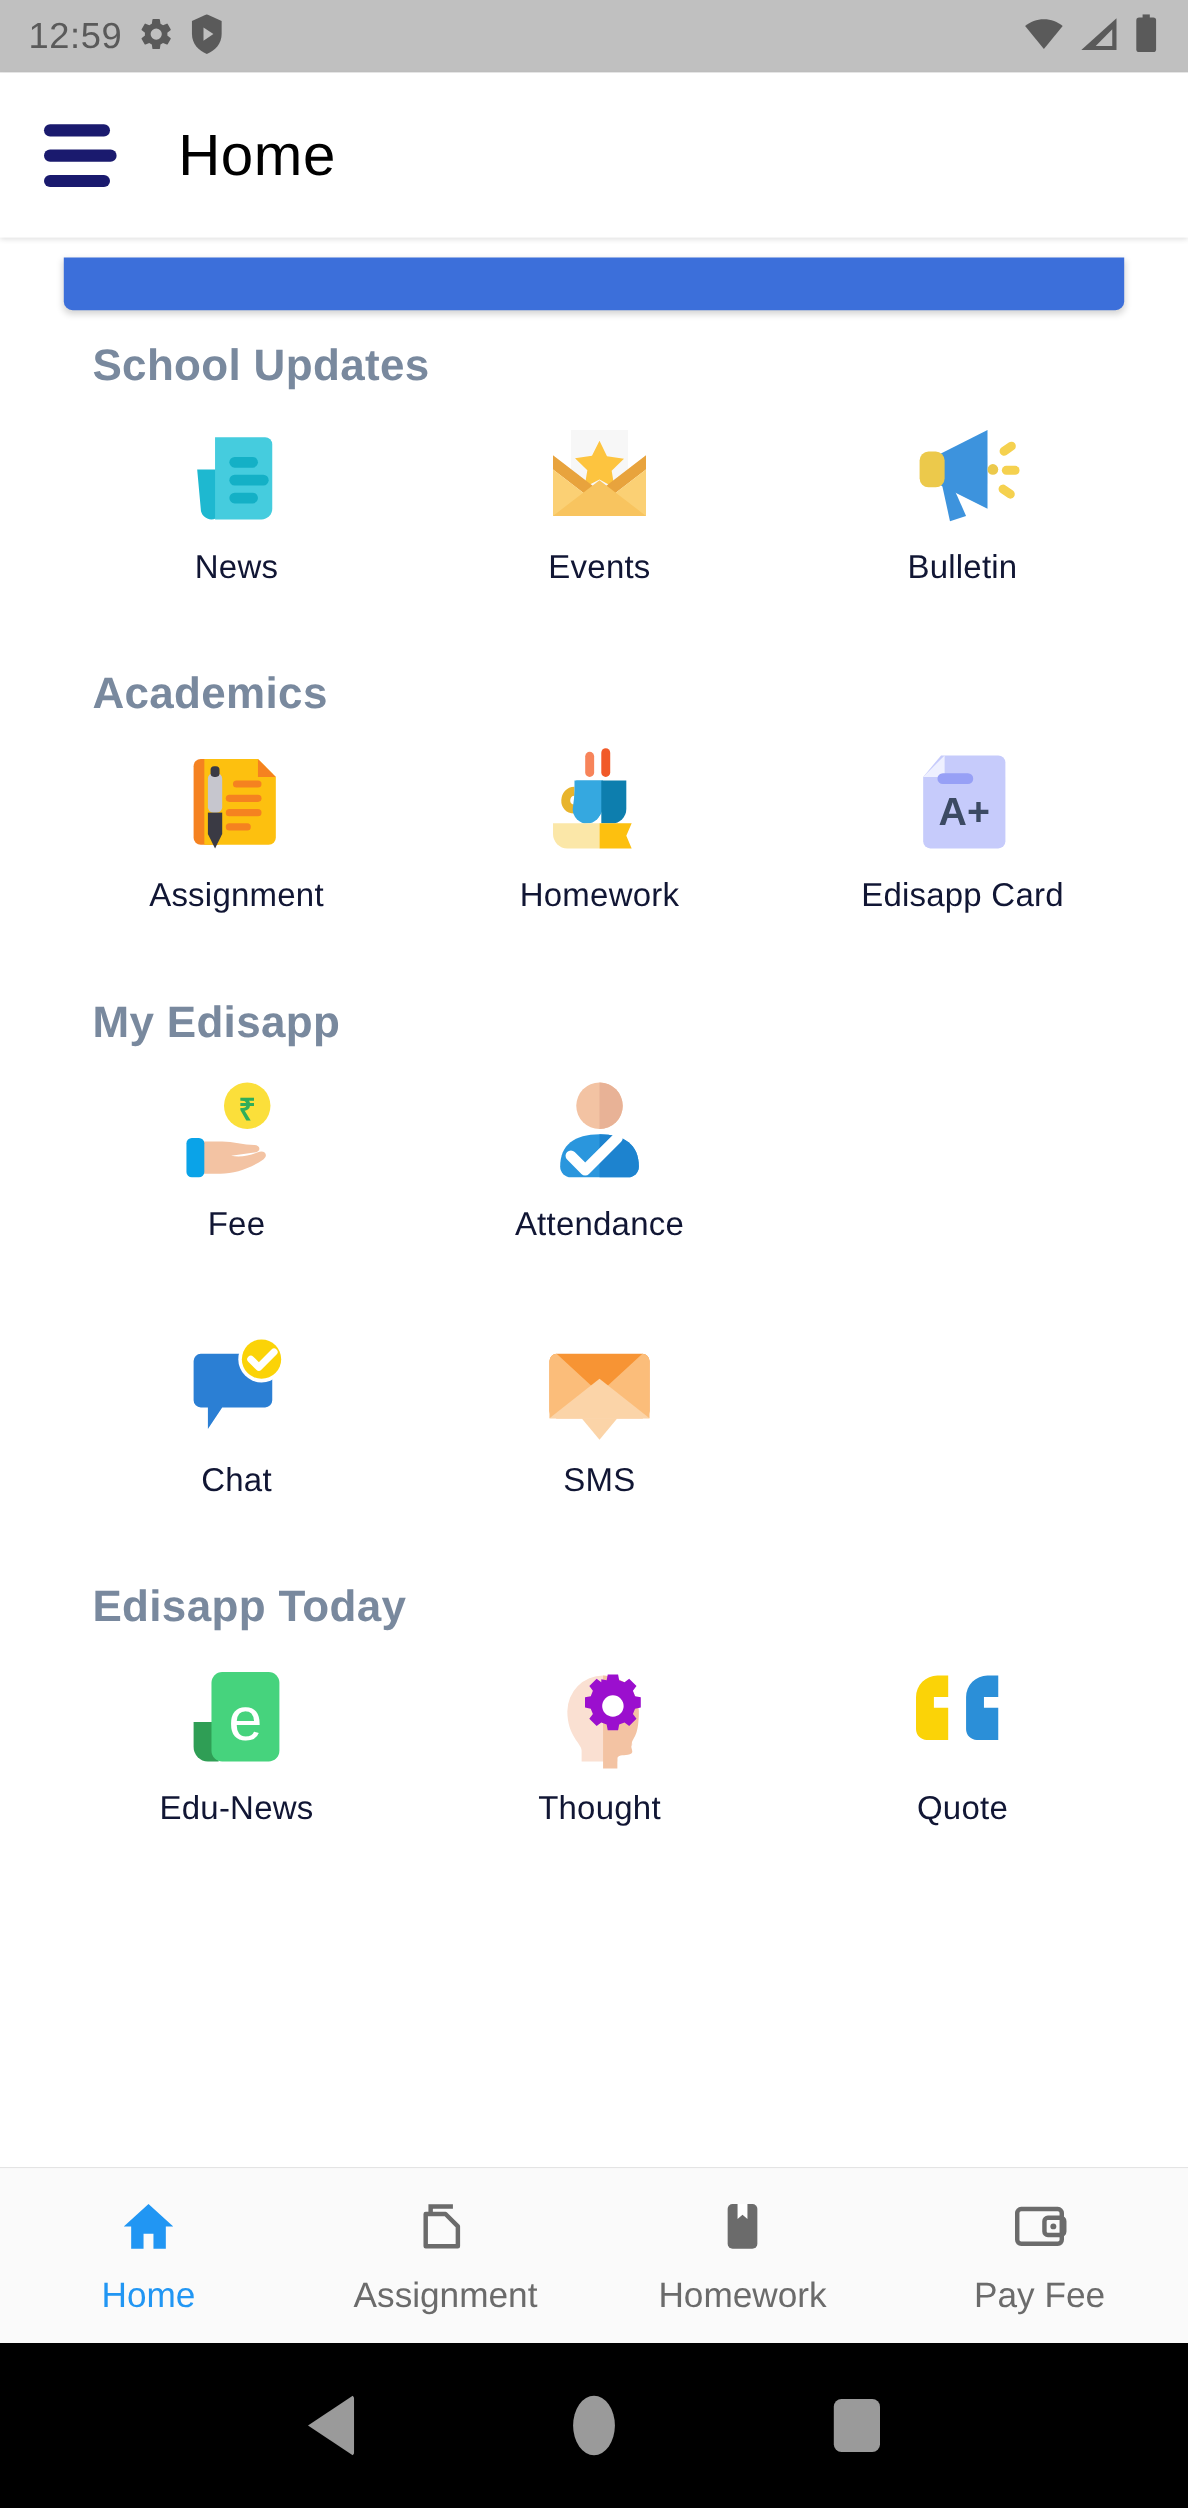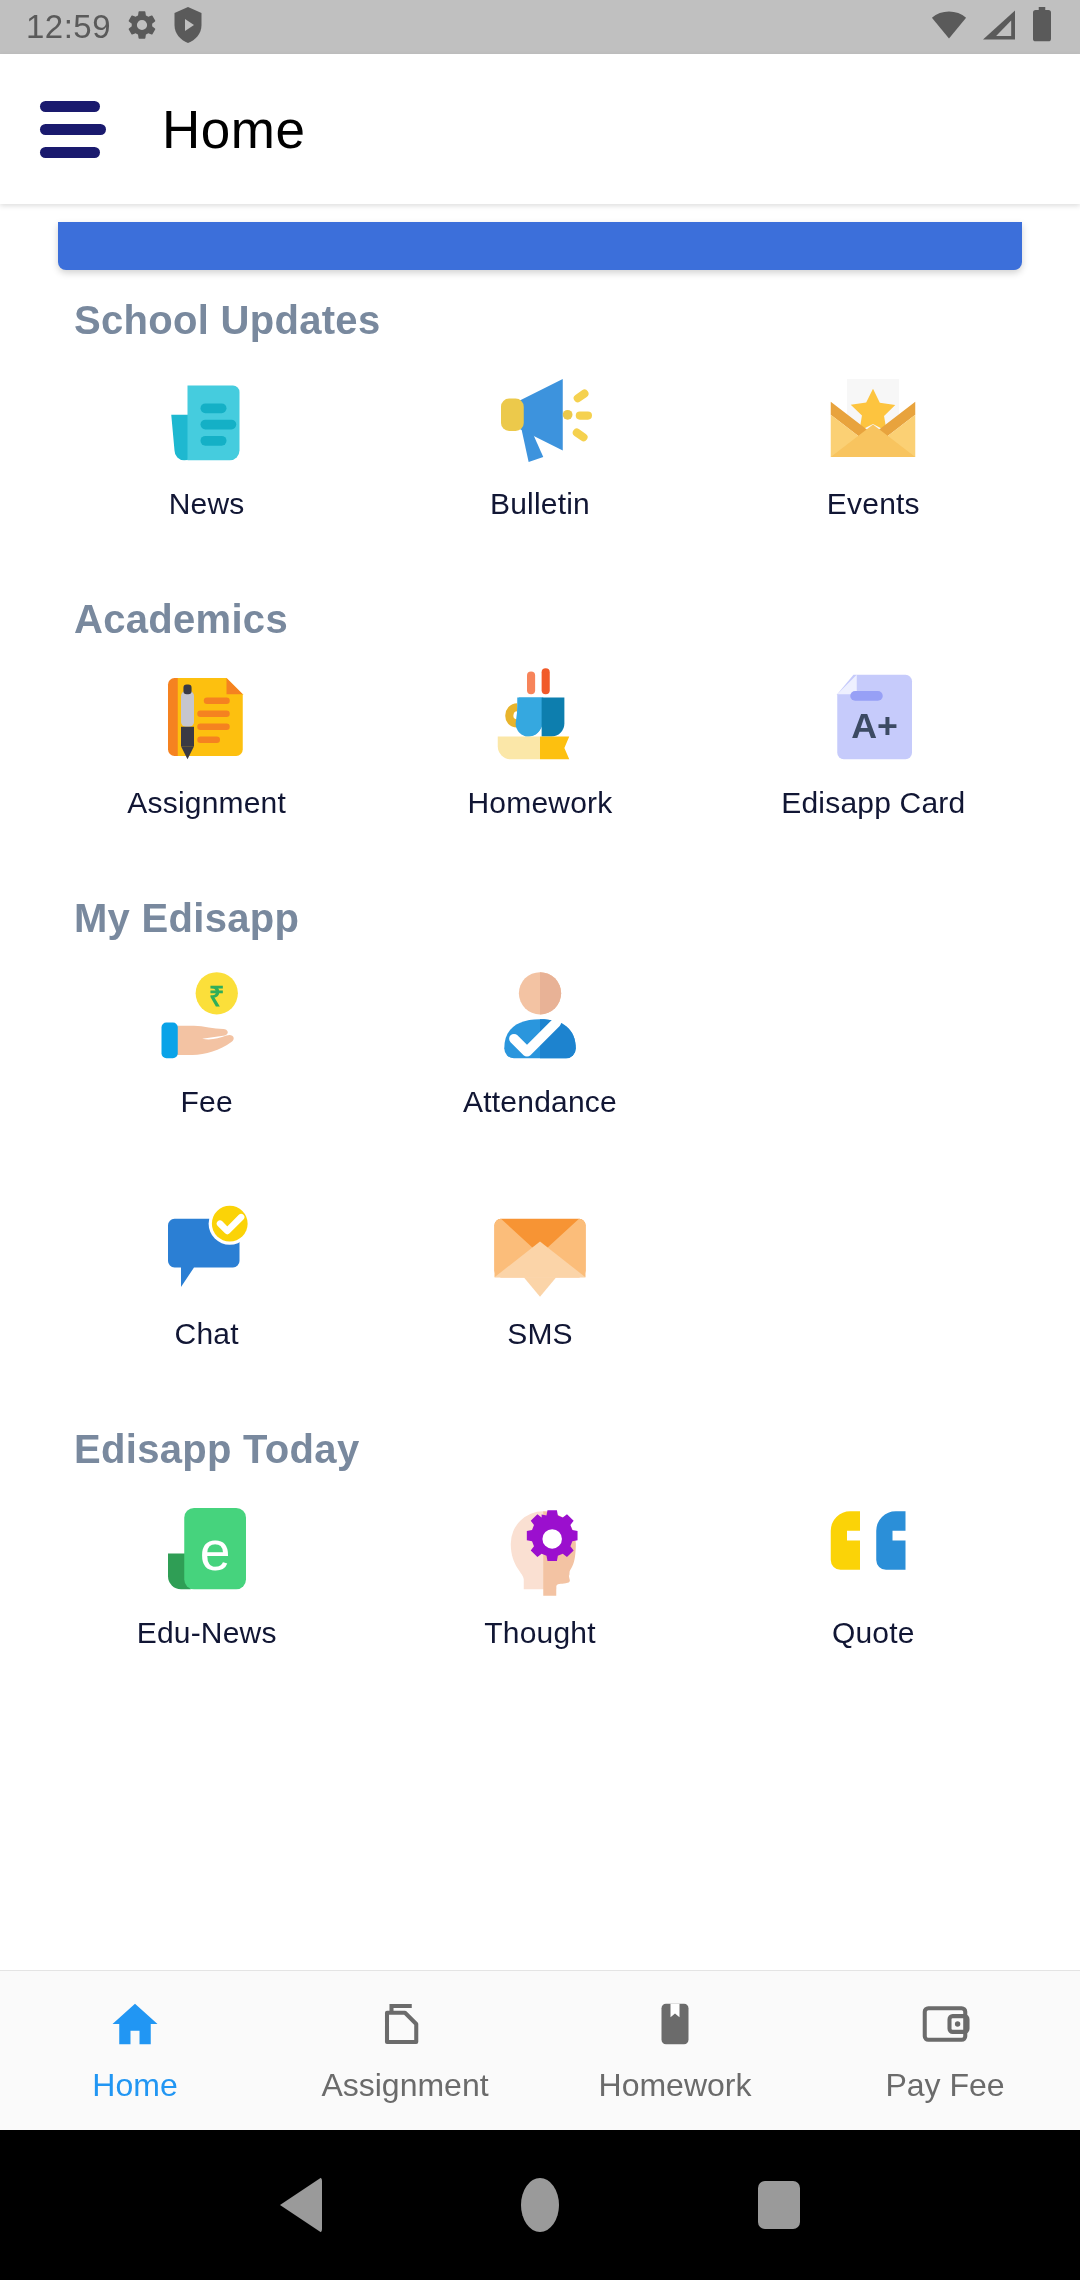--- a/index.html
+++ b/index.html
@@ -6,21 +6,21 @@
   html,body { width:1080px; height:2280px; }
   body {
     font-family:"Liberation Sans", sans-serif;
     background:#ffffff;
     overflow:hidden;
   }
   .phone { width:1080px; height:2280px; position:relative; display:flex; flex-direction:column; background:#fff; }
 
   
   .statusbar {
-    height:54px; background:#c0c0c0; display:flex; align-items:center;
+    height:66px; background:#c0c0c0; display:flex; align-items:center;
     padding:0 26px; flex:0 0 auto;
   }
   .sb-left { display:flex; align-items:center; gap:14px; }
   .sb-time { font-size:33px; color:#5a5a5a; letter-spacing:0.5px; font-family:"Liberation Sans",sans-serif; }
   .sb-right { margin-left:auto; display:flex; align-items:center; gap:13px; }
   .ic { display:block; }
 
   
   .appbar {
     height:150px; background:#ffffff; display:flex; align-items:center;
@@ -36,21 +36,21 @@
 
   
   .content { flex:1 1 auto; position:relative; overflow:hidden; background:#fff; }
 
   .banner-wrap { padding:0 58px; margin-top:18px; }
   .banner {
     height:48px; background:#3c6fda; border-radius:0 0 8px 8px;
     box-shadow:0 3px 7px rgba(0,0,0,0.18);
   }
 
-  .section { margin-top:28px; }
+  .section { margin-top:28px;padding-left:10px; }
   .section-title {
     font-size:40px; color:#79899e; font-weight:bold; padding-left:74px; letter-spacing:0.3px;
   }
   .grid { display:flex; padding:0 40px; margin-top:22px; }
   .cell {
     width:33.333%; display:flex; flex-direction:column; align-items:center; cursor:pointer;
   }
   .cell-icon { height:106px; display:flex; align-items:center; justify-content:center; }
   .cell-label { margin-top:16px; font-size:30px; color:#111634; letter-spacing:0.2px; }
 
@@ -139,49 +139,49 @@
           <div class="cell-icon">
             <svg width="104" height="104" viewBox="0 0 64 64">
               <path fill="#1eb8d0" d="M10 30h14v22a6 6 0 01-12 0z"></path>
               <path fill="#45ccde" d="M20 12h28a4 4 0 014 4v36a6 6 0 01-6 6H20z"></path>
               <rect x="28" y="23" width="16" height="6" rx="3" fill="#14b0c6"></rect>
               <rect x="28" y="33" width="22" height="6" rx="3" fill="#14b0c6"></rect>
               <rect x="28" y="43" width="16" height="6" rx="3" fill="#14b0c6"></rect>
             </svg>
           </div>
           <div class="cell-label">News</div>
+        </div>
+
+        <div class="cell">
+          <div class="cell-icon">
+            <svg width="104" height="104" viewBox="0 0 64 64">
+              <path fill="#f7f7f7" d="M16 8h32v34H16z"></path>
+              <path fill="#fdc43f" d="M32 14l4.2 8.6 9.5 1.4-6.9 6.7 1.6 9.5L32 35.7 23.6 40l1.6-9.5-6.9-6.7 9.5-1.4z"></path>
+              <rect x="25" y="42" width="14" height="3.6" fill="#1b2342"></rect>
+              <path fill="#e8a33d" d="M6 22l26 20 26-20v8L32 50 6 30z"></path>
+              <path fill="#fbd074" d="M6 30l26 20 26-20v26H6z"></path>
+              <path fill="#f8c45f" d="M6 56l26-20 26 20z"></path>
+            </svg>
+          </div>
+          <div class="cell-label">Events</div>
         </div>
 
         <div class="cell">
           <div class="cell-icon">
             <svg width="104" height="104" viewBox="0 0 64 64">
               <path fill="#3d93dd" d="M20 36l6 2 8 18-9 3z"></path>
               <path fill="#3d93dd" d="M46 8v44L18 38V22z"></path>
               <rect x="8" y="20" width="14" height="20" rx="5" fill="#ecc94b"></rect>
               <rect x="46" y="27" width="6" height="6" rx="3" fill="#ecc94b"></rect>
               <rect x="54" y="28" width="10" height="5" rx="2.5" fill="#f5d14f"></rect>
               <rect x="52" y="16" width="10" height="5" rx="2.5" fill="#f5d14f" transform="rotate(-35 57 18)"></rect>
               <rect x="52" y="40" width="10" height="5" rx="2.5" fill="#f5d14f" transform="rotate(35 57 42)"></rect>
             </svg>
           </div>
           <div class="cell-label">Bulletin</div>
-        </div>
-
-        <div class="cell">
-          <div class="cell-icon">
-            <svg width="104" height="104" viewBox="0 0 64 64">
-              <path fill="#f7f7f7" d="M16 8h32v34H16z"></path>
-              <path fill="#fdc43f" d="M32 14l4.2 8.6 9.5 1.4-6.9 6.7 1.6 9.5L32 35.7 23.6 40l1.6-9.5-6.9-6.7 9.5-1.4z"></path>
-              <rect x="25" y="42" width="14" height="3.6" fill="#1b2342"></rect>
-              <path fill="#e8a33d" d="M6 22l26 20 26-20v8L32 50 6 30z"></path>
-              <path fill="#fbd074" d="M6 30l26 20 26-20v26H6z"></path>
-              <path fill="#f8c45f" d="M6 56l26-20 26 20z"></path>
-            </svg>
-          </div>
-          <div class="cell-label">Events</div>
         </div>
 
       </div>
     </div>
 
     <div class="sec-gap"></div>
 
     <div class="section">
       <div class="section-title">Academics</div>
       <div class="grid">

